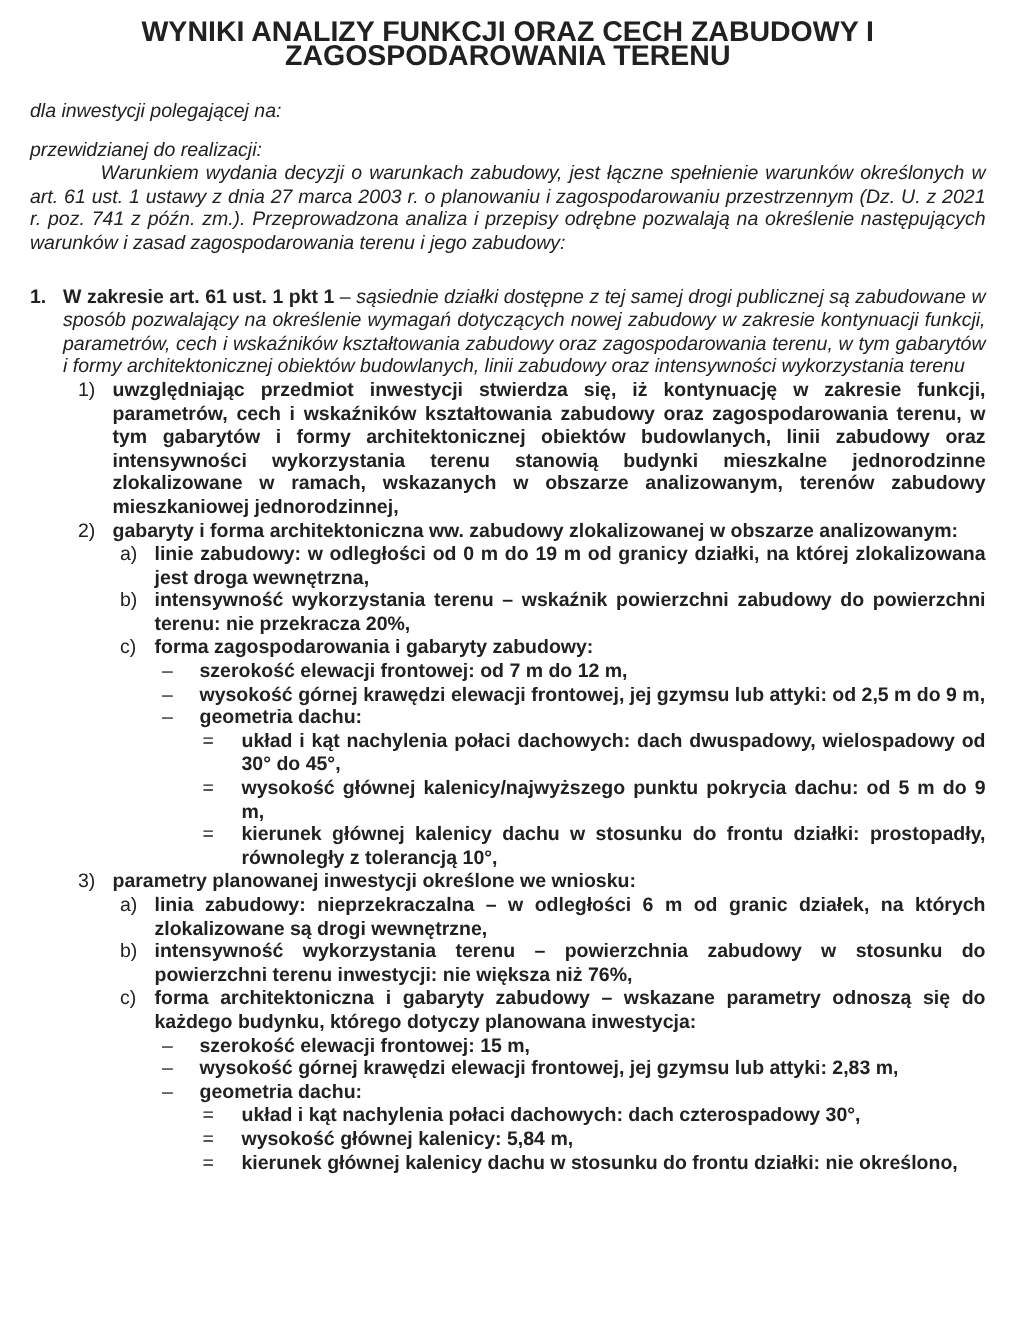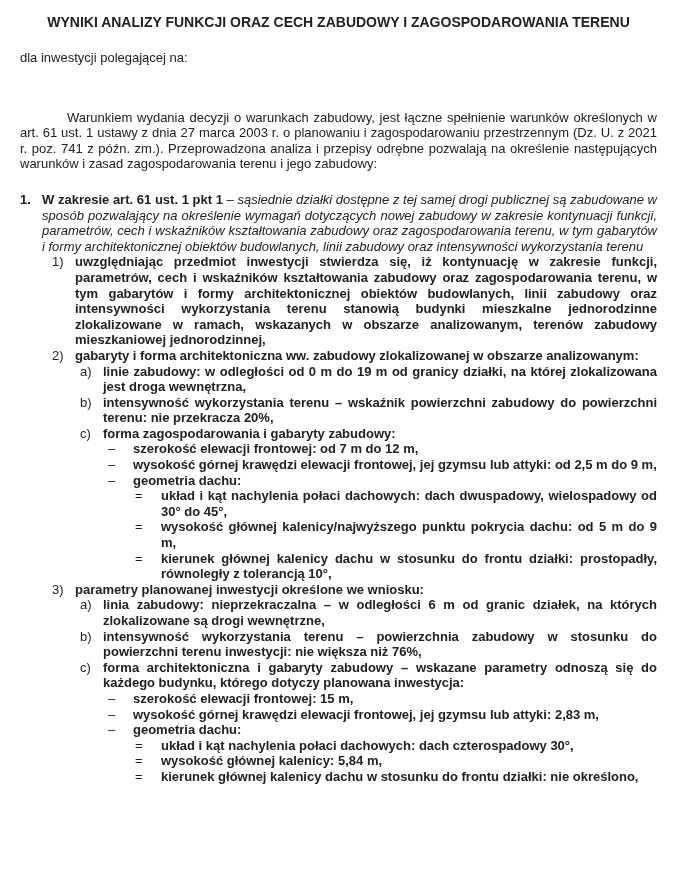--- a/index.html
+++ b/index.html
@@ -19,33 +19,34 @@
   }
   .page {
     box-sizing: border-box;
     width: 677px;
     height: 888px;
     padding: 10px 20px 0 20px;
   }
   .title {
     text-align: center;
     font-weight: bold;
-    font-size: 14px;
+    font-size: 19px;
     line-height: 16px;
     padding-top: 4px;
   }
   .sub {
     margin-top: 10px;
+    font-style: italic;
   }
   .sub1 { margin-top: 20px; }
   .sub-bold { font-weight: bold; }
   .lead {
-    margin-top: 44px;
     text-align: justify;
     text-indent: 47px;
+    font-style: italic;
   }
   .section {
     margin-top: 20px;
     display: flex;
   }
   .sec-num {
     flex: none;
     width: 22px;
     font-weight: bold;
   }
@@ -80,20 +81,21 @@
 </head>
 <body>
 
 <div class="page">
 
   <div class="title">WYNIKI ANALIZY FUNKCJI ORAZ CECH ZABUDOWY I ZAGOSPODAROWANIA TERENU</div>
 
   <div class="sub sub1">dla inwestycji polegającej na:</div>
 
 
+  <div class="sub">przewidzianej do realizacji:</div>
 
   <div class="lead">Warunkiem wydania decyzji o warunkach zabudowy, jest łączne spełnienie warunków określonych w art. 61 ust. 1 ustawy z dnia 27 marca 2003 r. o planowaniu i zagospodarowaniu przestrzennym (Dz. U. z 2021 r. poz. 741 z późn. zm.). Przeprowadzona analiza i przepisy odrębne pozwalają na określenie następujących warunków i zasad zagospodarowania terenu i jego zabudowy:</div>
 
   <div class="section">
     <div class="sec-num">1.</div>
     <div class="sec-body">
       <div class="sec-head">
         <span class="b">W zakresie art. 61 ust. 1 pkt 1</span>
         <span>–</span>
         <span class="i">sąsiednie działki dostępne z tej samej drogi publicznej są zabudowane w sposób pozwalający na określenie wymagań dotyczących nowej zabudowy w zakresie kontynuacji funkcji, parametrów, cech i wskaźników kształtowania zabudowy oraz zagospodarowania terenu, w tym gabarytów i formy architektonicznej obiektów budowlanych, linii zabudowy oraz intensywności wykorzystania terenu</span>

